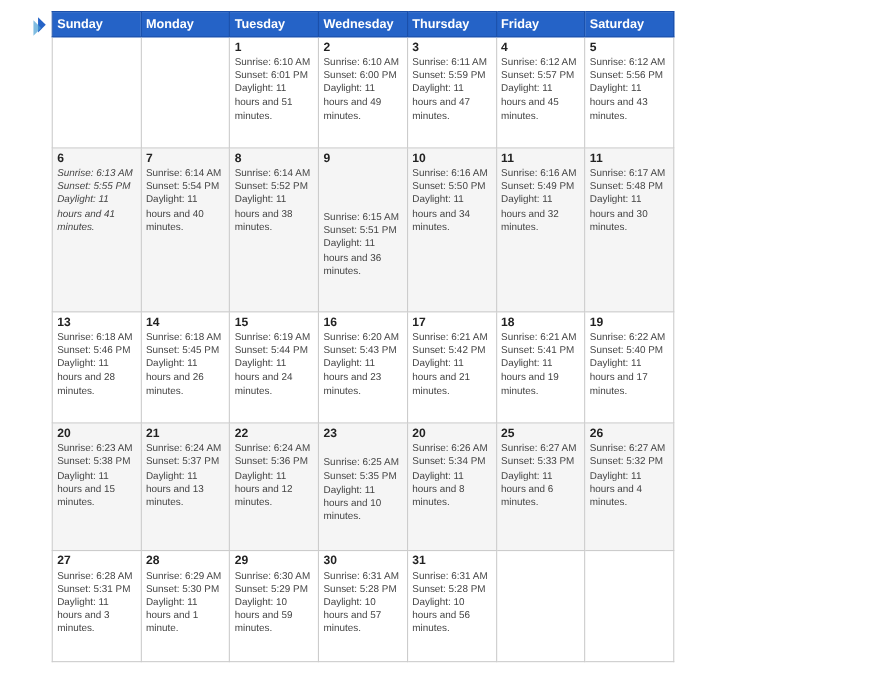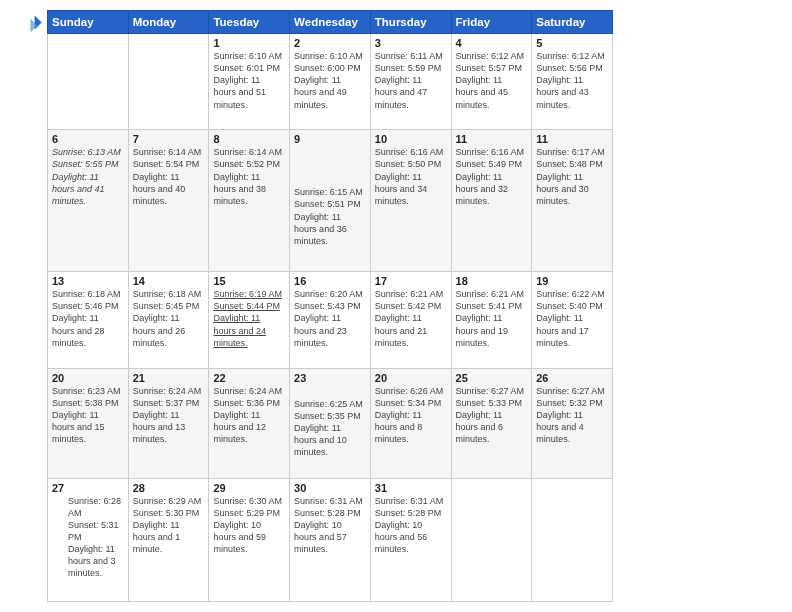--- a/index.html
+++ b/index.html
@@ -217,21 +217,21 @@
 Daylight: 11 hours and 28 minutes.</div>
           </td>
           <td>
             <span class="day-num">14</span>
             <div class="cell-text" style="white-space: pre-line;">Sunrise: 6:18 AM
 Sunset: 5:45 PM
 Daylight: 11 hours and 26 minutes.</div>
           </td>
           <td>
             <span class="day-num">15</span>
-            <div class="cell-text" style="white-space: pre-line; text-decoration: underline;">Sunrise: 6:19 AM
+            <div class="cell-text" style="white-space: pre-line;">Sunrise: 6:19 AM
 Sunset: 5:44 PM
 Daylight: 11 hours and 24 minutes.</div>
           </td>
           <td>
             <span class="day-num">16</span>
             <div class="cell-text" style="white-space: pre-line;">Sunrise: 6:20 AM
 Sunset: 5:43 PM
 Daylight: 11 hours and 23 minutes.</div>
           </td>
           <td>
@@ -293,21 +293,21 @@
           <td>
             <span class="day-num">26</span>
             <div class="cell-text" style="white-space: pre-line;">Sunrise: 6:27 AM
 Sunset: 5:32 PM
 Daylight: 11 hours and 4 minutes.</div>
           </td>
         </tr>
         <tr>
           <td>
             <span class="day-num">27</span>
-            <div class="cell-text" style="white-space: pre-line; margin-left: 16px;">Sunrise: 6:28 AM
+            <div class="cell-text" style="white-space: pre-line;">Sunrise: 6:28 AM
 Sunset: 5:31 PM
 Daylight: 11 hours and 3 minutes.</div>
           </td>
           <td>
             <span class="day-num">28</span>
             <div class="cell-text" style="white-space: pre-line;">Sunrise: 6:29 AM
 Sunset: 5:30 PM
 Daylight: 11 hours and 1 minute.</div>
           </td>
           <td>

